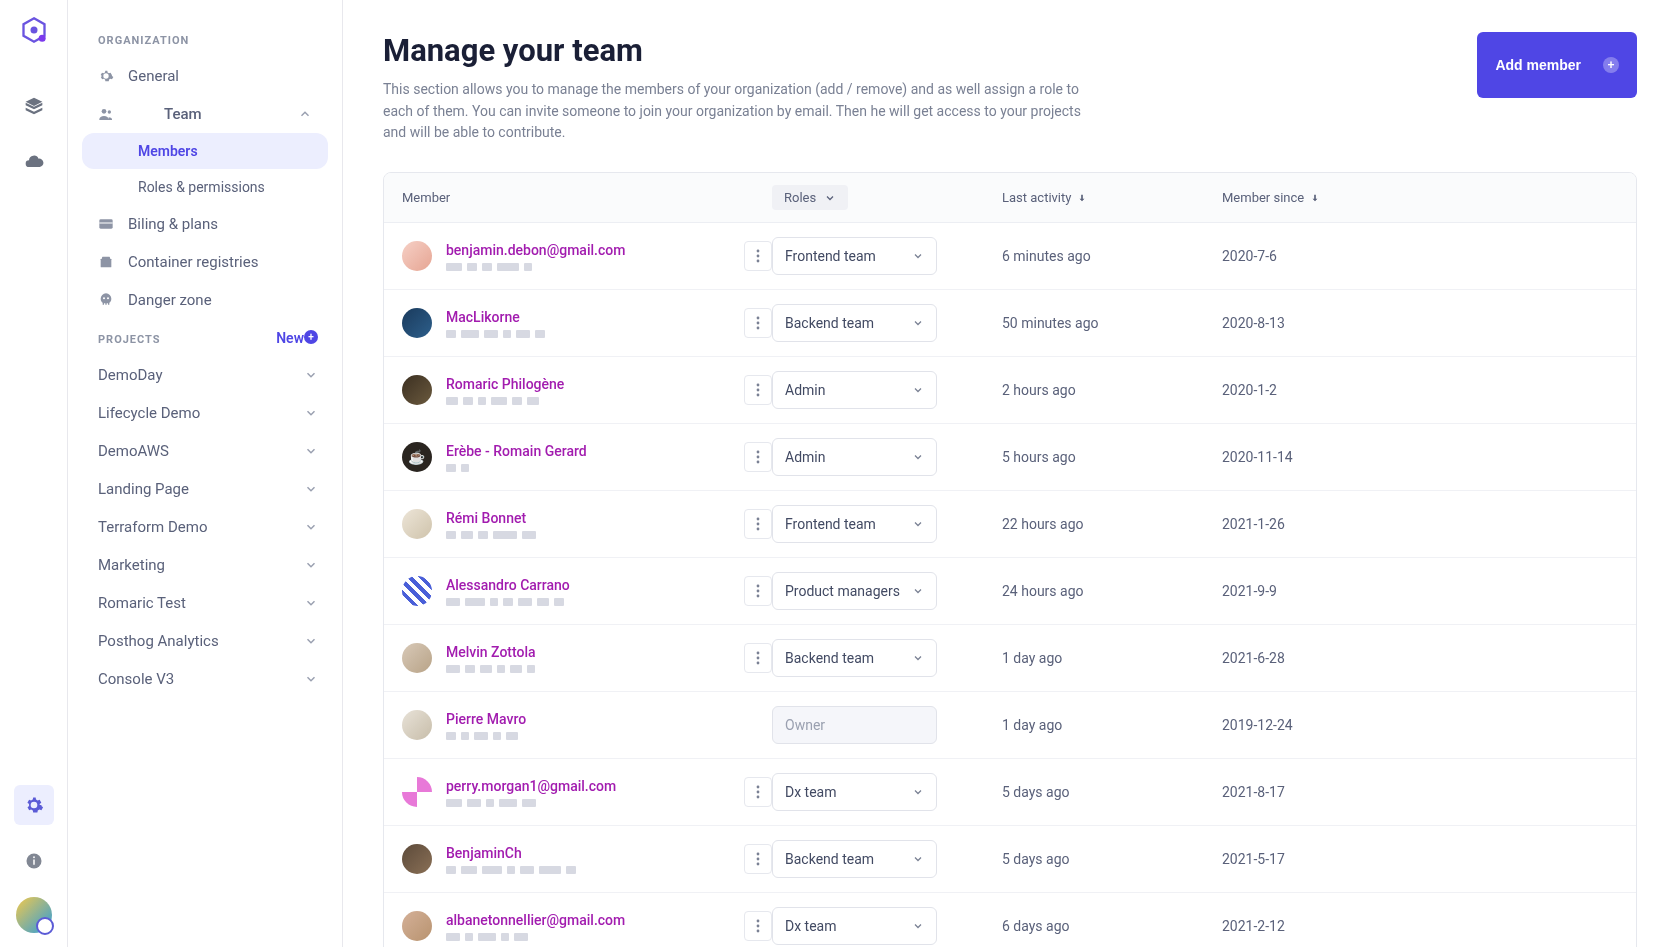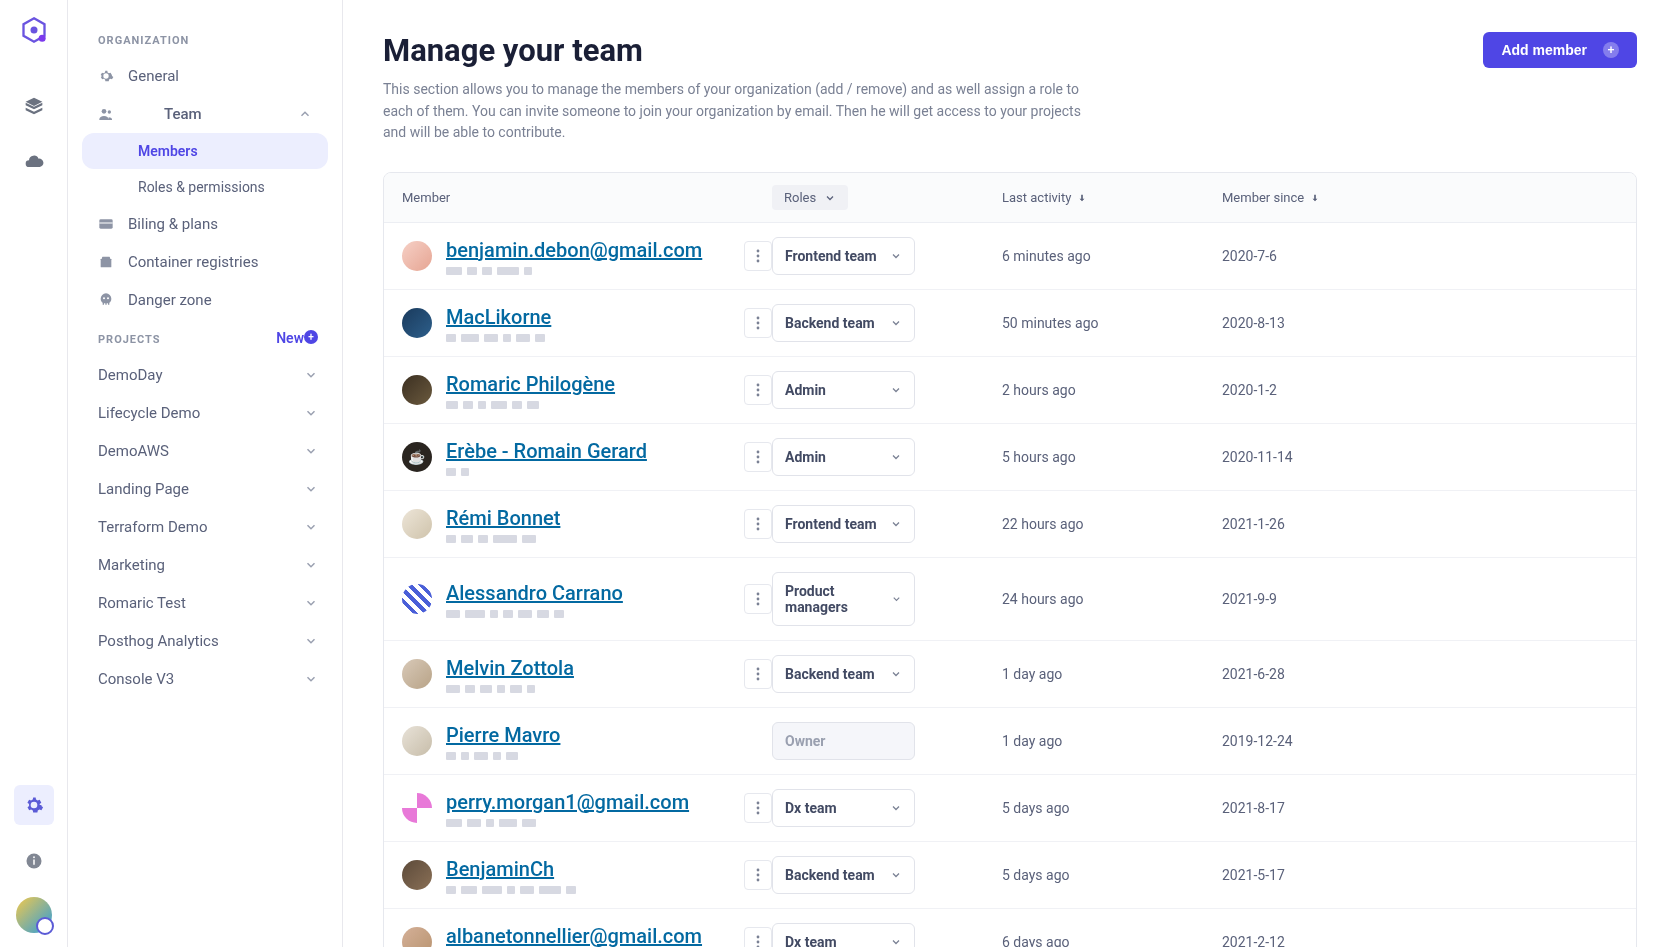--- a/index.html
+++ b/index.html
@@ -73,22 +73,22 @@
   display:flex; align-items:center; justify-content:space-between;
   padding:10px 24px 10px 30px; color:#5a617a; cursor:pointer; font-size:15px;
 }
 
 
 .main { flex:1; padding:32px 40px; overflow-y:auto; background:#fff; }
 .main-header { display:flex; align-items:flex-start; justify-content:space-between; margin-bottom:28px; }
 .main-title { font-size:31px; font-weight:700; color:#1a1f36; margin-bottom:10px; }
 .main-desc { color:#7a8194; max-width:700px; line-height:1.55; font-size:14px; }
 .add-btn {
-  background:#4f46e5; color:#fff; border:none; padding:10px 18px; border-radius:6px;
-  font-size:14px; font-weight:600; display:flex; align-items:center; gap:16px; cursor:pointer;
+  background:#4f46e5; color:#fff; border:none; padding:25px 18px; border-radius:6px;
+  font-size:14px; font-weight:600; display:flex; align-items:center; gap:22px; cursor:pointer;
   white-space:nowrap;
 }
 .add-btn .plus-circ { width:16px; height:16px; border-radius:50%; background:rgba(255,255,255,0.3); display:flex; align-items:center; justify-content:center; font-size:12px; line-height:1; }
 
 
 .table {
   border:1px solid #e6e8ee; border-radius:8px; overflow:hidden;
 }
 .thead, .trow { display:flex; align-items:center; }
 .thead {
@@ -103,31 +103,31 @@
 }
 .thead .sort { display:inline-flex; align-items:center; gap:6px; cursor:pointer; }
 
 .trow {
   padding:14px 18px; border-bottom:1px solid #f0f1f5;
 }
 .trow:last-child { border-bottom:none; }
 .member-cell { display:flex; align-items:center; gap:14px; flex:0 0 370px; }
 .avatar { width:30px; height:30px; border-radius:50%; background:#d6d9e3; flex-shrink:0; }
 .member-info { flex:1; min-width:0; }
-.member-name { font-size:20px; color:#0369a1; font-weight:500; margin-bottom:5px; white-space:nowrap; overflow:hidden; text-overflow:ellipsis;text-decoration:underline; }
+.member-name { font-size:14px; color:#a21caf; font-weight:500; margin-bottom:5px; white-space:nowrap; overflow:hidden; text-overflow:ellipsis; }
 .blur-bar { display:flex; gap:5px; }
 .blur-bar span { display:inline-block; height:8px; background:#d7d9e2; border-radius:1px; }
 .kebab {
   width:28px; height:30px; border:1px solid #e6e8ee; border-radius:4px;
   display:flex; align-items:center; justify-content:center; cursor:pointer; color:#7a8194;
 }
 .role-select {
-  width:143px; border:1px solid #e1e3ea; border-radius:6px; padding:10px 12px;
+  width:165px; border:1px solid #e1e3ea; border-radius:6px; padding:10px 12px;
   display:flex; align-items:center; justify-content:space-between;
-  color:#424a63; cursor:pointer; font-size:14px; background:#fff;font-weight:bold;
+  color:#424a63; cursor:pointer; font-size:14px; background:#fff;
 }
 .role-select.owner { background:#f5f6fa; color:#9aa0b0; cursor:default; }
 .cell-activity { flex:0 0 220px; color:#5a617a; font-size:14px; }
 .cell-since { flex:1; color:#5a617a; font-size:14px; }
 
 
 .av1{background:linear-gradient(135deg,#f6d0c6,#e6a593);}
 .av2{background:linear-gradient(135deg,#1a3a5c,#2d5f8b);}
 .av3{background:linear-gradient(135deg,#3b2f21,#6b5a3e);}
 .av4{background:#2a2520; display:flex;align-items:center;justify-content:center;font-size:14px;}

